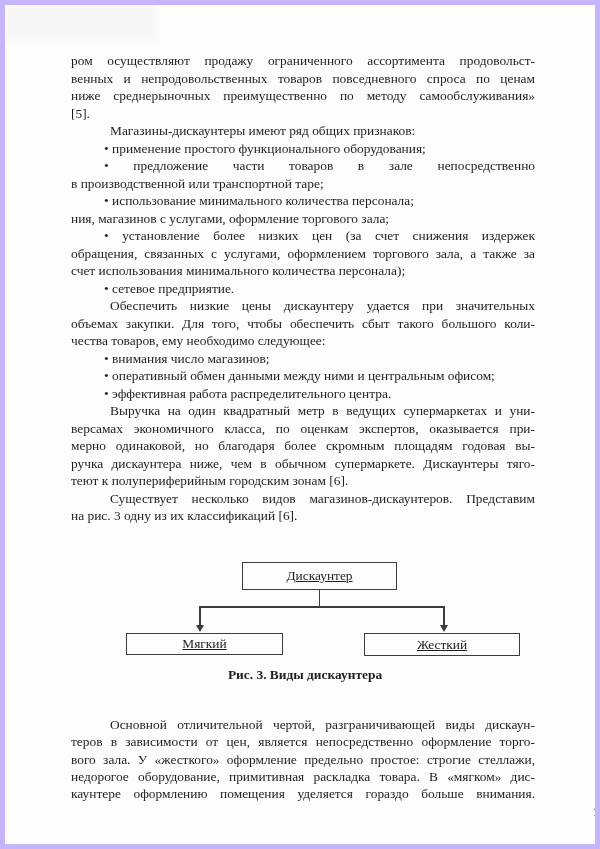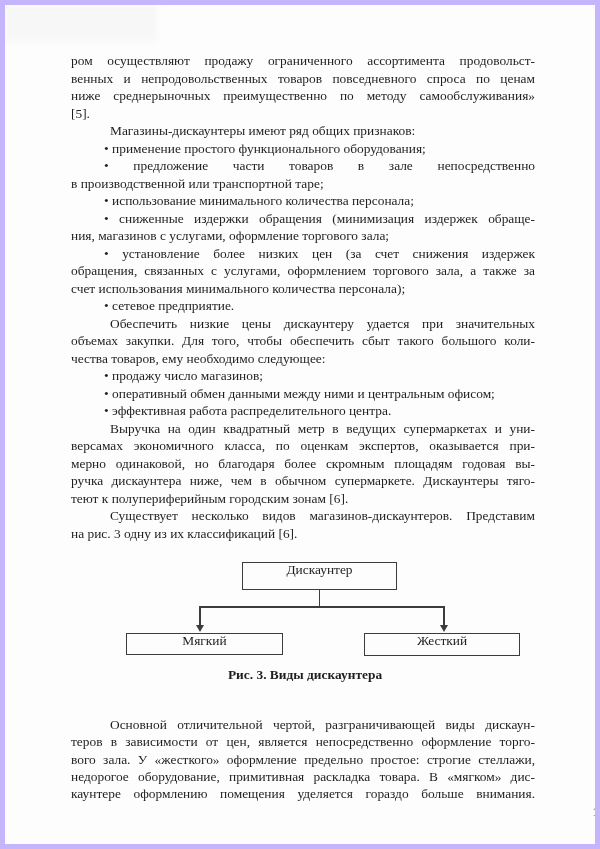--- a/index.html
+++ b/index.html
@@ -15,22 +15,22 @@
   .textblock{position:absolute;left:66px;width:464px;font-size:13.4px;}
   .textblock.main{top:47px;line-height:17.5px;}
   .textblock.bottom{top:711px;line-height:17.3px;}
   .line{text-align:left;height:17.5px;overflow:visible;}
   .textblock.bottom .line{height:17.3px;}
   .line.j{text-align:justify;text-align-last:justify;}
   .line.i1{padding-left:39px;}
   .line.i2{padding-left:33px;}
   .fbox{
     position:absolute;box-sizing:border-box;border:1.4px solid #3c3c3c;
-    background:#fdfdfd;display:flex;justify-content:center;
-    font-size:13.4px;line-height:1;
+    background:#fdfdfd;display:flex;align-items:center;justify-content:center;
+    font-size:13.4px;line-height:1;text-decoration:underline;
   }
   .fig-line{position:absolute;background:#3c3c3c;}
   .arrowhead{
     position:absolute;width:0;height:0;
     border-left:4.5px solid transparent;border-right:4.5px solid transparent;
     border-top:7px solid #3c3c3c;
   }
   .caption{
     position:absolute;left:0;top:661px;width:600px;text-align:center;
     font-size:13.4px;line-height:17.5px;font-weight:bold;
@@ -50,30 +50,29 @@
   <div class="textblock main" id="main-text">
       <div class="line j">ром осуществляют продажу ограниченного ассортимента продовольст-</div>
       <div class="line j">венных и непродовольственных товаров повседневного спроса по ценам</div>
       <div class="line j">ниже среднерыночных преимущественно по методу самообслуживания»</div>
       <div class="line">[5].</div>
       <div class="line i1">Магазины-дискаунтеры имеют ряд общих признаков:</div>
       <div class="line i2">• применение простого функционального оборудования;</div>
       <div class="line j i2">• предложение части товаров в зале непосредственно</div>
       <div class="line">в производственной или транспортной таре;</div>
       <div class="line i2">• использование минимального количества персонала;</div>
-      <div class="line j i2">• сниженные издержки обращения (минимизация издержек обраще-</div>
       <div class="line">ния, магазинов с услугами, оформление торгового зала;</div>
       <div class="line j i2">• установление более низких цен (за счет снижения издержек</div>
       <div class="line j">обращения, связанных с услугами, оформлением торгового зала, а также за</div>
       <div class="line">счет использования минимального количества персонала);</div>
       <div class="line i2">• сетевое предприятие.</div>
       <div class="line j i1">Обеспечить низкие цены дискаунтеру удается при значительных</div>
       <div class="line j">объемах закупки. Для того, чтобы обеспечить сбыт такого большого коли-</div>
       <div class="line">чества товаров, ему необходимо следующее:</div>
-      <div class="line i2">• продажу число магазинов;</div>
+      <div class="line i2">• внимания число магазинов;</div>
       <div class="line i2">• оперативный обмен данными между ними и центральным офисом;</div>
       <div class="line i2">• эффективная работа распределительного центра.</div>
       <div class="line j i1">Выручка на один квадратный метр в ведущих супермаркетах и уни-</div>
       <div class="line j">версамах экономичного класса, по оценкам экспертов, оказывается при-</div>
       <div class="line j">мерно одинаковой, но благодаря более скромным площадям годовая вы-</div>
       <div class="line j">ручка дискаунтера ниже, чем в обычном супермаркете. Дискаунтеры тяго-</div>
       <div class="line">теют к полупериферийным городским зонам [6].</div>
       <div class="line j i1">Существует несколько видов магазинов-дискаунтеров. Представим</div>
       <div class="line">на рис. 3 одну из их классификаций [6].</div>
     </div>

